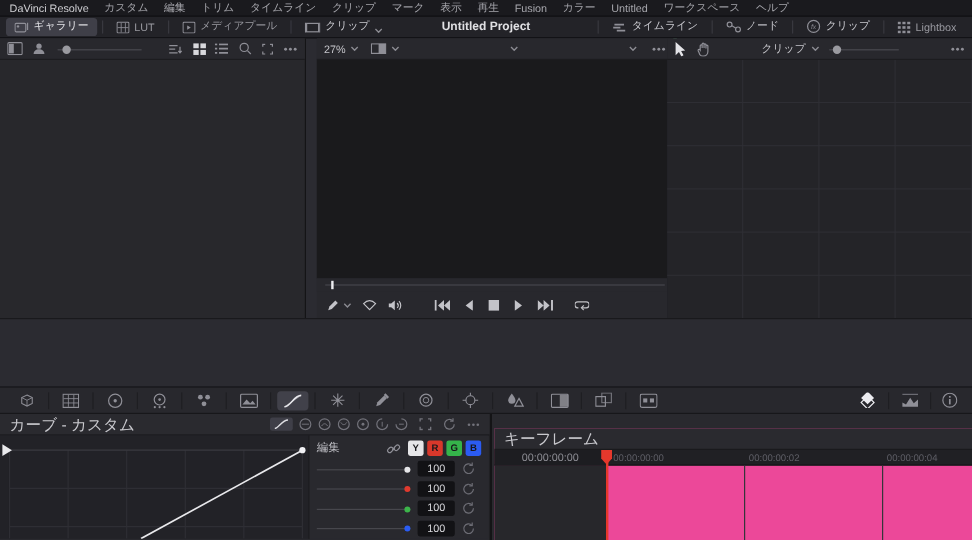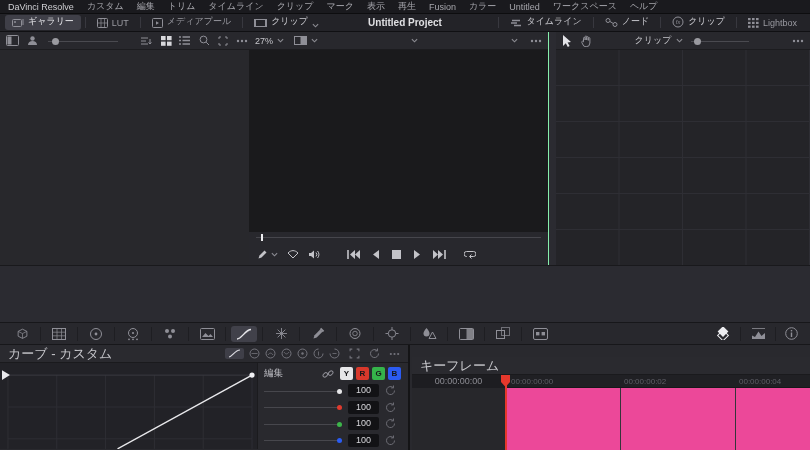--- a/index.html
+++ b/index.html
@@ -40,22 +40,22 @@
   .ws { position:absolute; top:32px; left:0; right:0; height:233px; }
   .panel-head { height:18px; background:#28282d; border-bottom:1px solid #1c1c1f;
     display:flex; align-items:center; padding:0 6px; }
   .gallery { position:absolute; left:0; top:0; width:255px; height:233px;
     border-right:1px solid #141416; background:#28282c; }
   .slider { position:relative; height:10px; }
   .slider .track { position:absolute; left:0; right:0; top:5px; height:1px; background:#4a4a50; }
   .slider .knob { position:absolute; top:2px; width:7px; height:7px; border-radius:50%; background:#9a9aa0; }
   .empty-msg { margin-top:96px; text-align:center; font-size:14px; color:#565d69; letter-spacing:1px; }
 
-  .viewer { position:absolute; left:249px; top:0; width:300px; height:233px;
-    background:#28282d; border-right:1px solid #86efac; }
+  .viewer { position:absolute; left:264px; top:0; width:300px; height:233px;
+    background:#28282d; border-right:3px solid #86efac; }
   .vid { height:182px; background:#1a1a1c; }
   .scrub { position:relative; height:11px; background:#28282d; }
   .scrub .line { position:absolute; left:7px; right:7px; top:5px; height:1px; background:#46464c; }
   .scrub .ph { position:absolute; left:12px; top:2px; width:2px; height:7px; background:#ededf0; }
   .transport { height:22px; display:flex; align-items:center; padding:0 8px; gap:9px; }
   .tr-ic { color:#c3c3c8; }
   .zoomsel { display:flex; align-items:center; gap:4px; color:#c6c6cb; }
 
   .clips { position:absolute; left:556px; top:0; width:254px; height:233px; background:#242428; }
   .clipgrid { height:215px; background-color:#242428;

